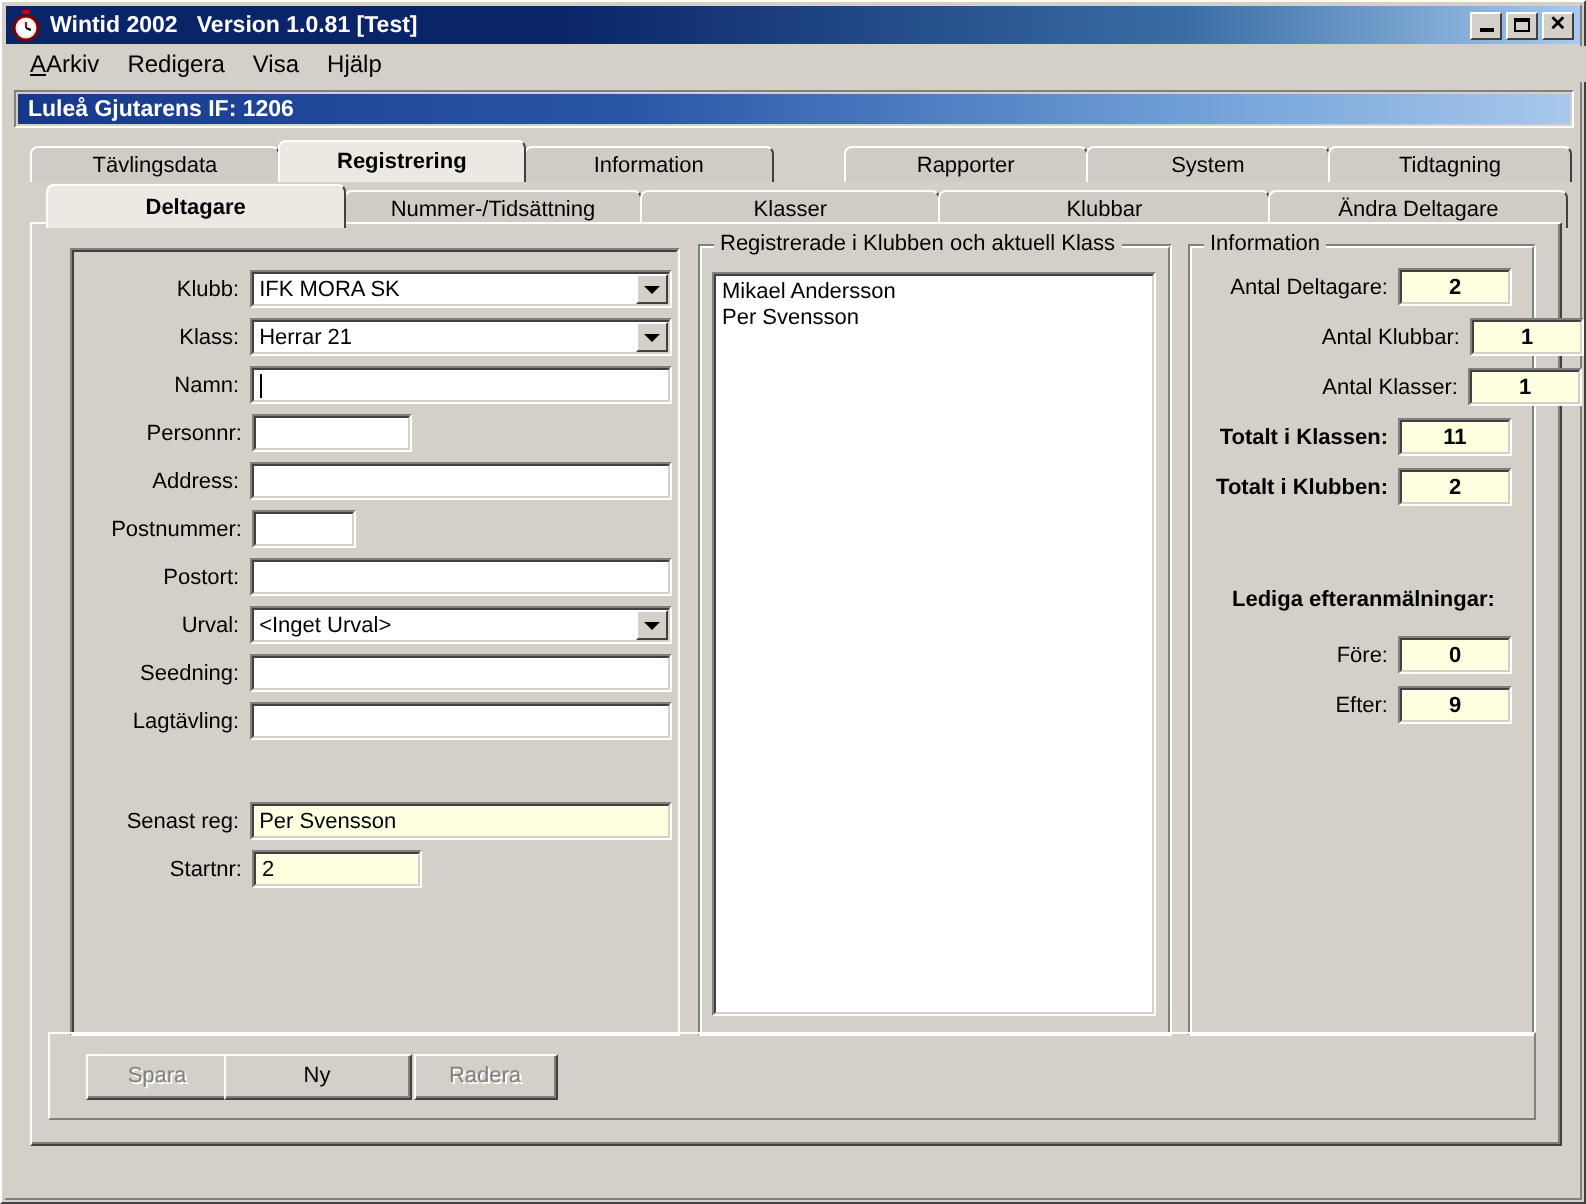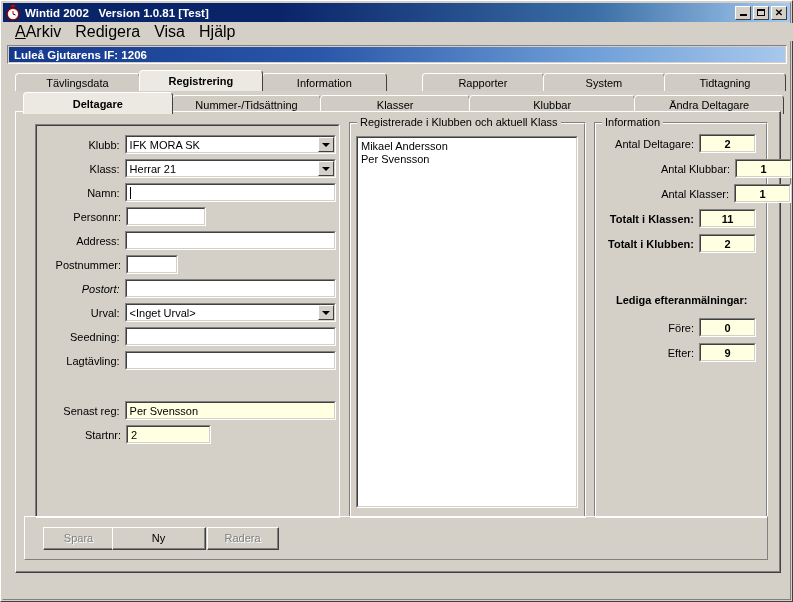--- a/index.html
+++ b/index.html
@@ -43,21 +43,21 @@
   .tbtn span{position:absolute;left:0;right:0;top:0;bottom:0;
     display:flex;align-items:center;justify-content:center;
     font-size:9px;line-height:1;color:#000;font-family:"Liberation Sans",sans-serif;}
   .tbtn .gmin{width:7px;height:2px;background:#000;margin-top:5px;}
   .tbtn .gmax{width:8px;height:7px;border:1px solid #000;border-top-width:2px;box-sizing:border-box;}
   
   .menubar{
     position:absolute;left:3px;top:22px;width:785px;height:18px;
     background:#d4d0c8;display:flex;align-items:center;padding-left:4px;
   }
-  .menu-item{padding:2px 7px;font-size:16px;color:#000;cursor:default;}
+  .menu-item{padding:2px 7px;font-size:12px;color:#000;cursor:default;}
   .menu-item u{text-decoration:underline;}
   
   .clienthdr{
     position:absolute;left:6px;top:44px;width:780px;height:19px;
     box-sizing:border-box;
     border-top:1px solid #808080;border-left:1px solid #808080;
     border-right:1px solid #fff;border-bottom:1px solid #fff;
     background:#d4d0c8;
   }
   .clienthdr-in{
@@ -312,21 +312,21 @@
     </div>
 
     <div class="frow" style="left:0px;top:130px;width:300px;">
       <div class="flabel" style="width:90px;">Postnummer:</div>
       <div class="fld" style="width:52px;">
         <div class="fld-in"></div>
       </div>
     </div>
 
     <div class="frow" style="left:0px;top:154px;width:300px;">
-      <div class="flabel" style="width:90px;font-style:italic;">Postort:</div>
+      <div class="flabel" style="width:90px;">Postort:</div>
       <div class="fld" style="width:215px;">
         <div class="fld-in"></div>
       </div>
     </div>
 
     <div class="frow" style="left:0px;top:178px;width:300px;">
       <div class="flabel" style="width:90px;">Urval:</div>
       <div class="fld" style="width:215px;">
         <div class="fld-in">&lt;Inget Urval&gt;</div>
         <div class="combo-btn">

